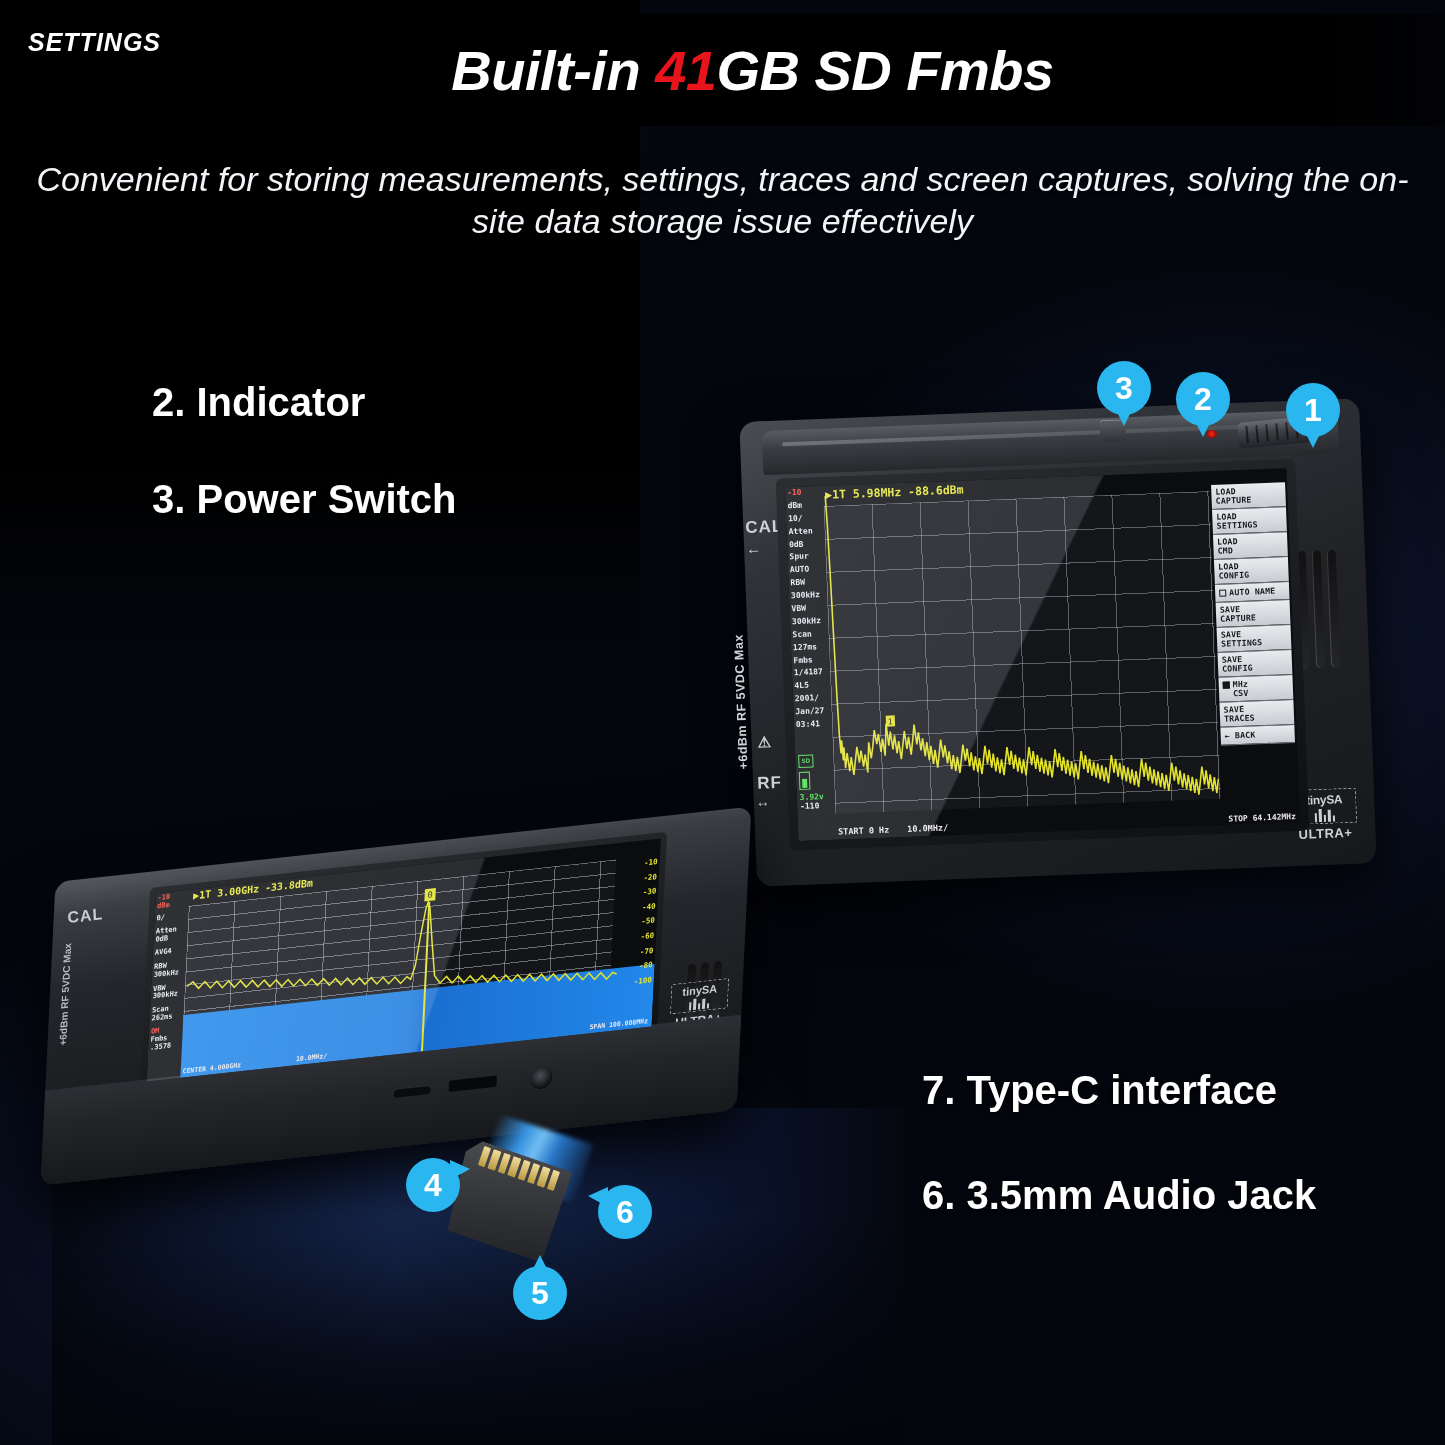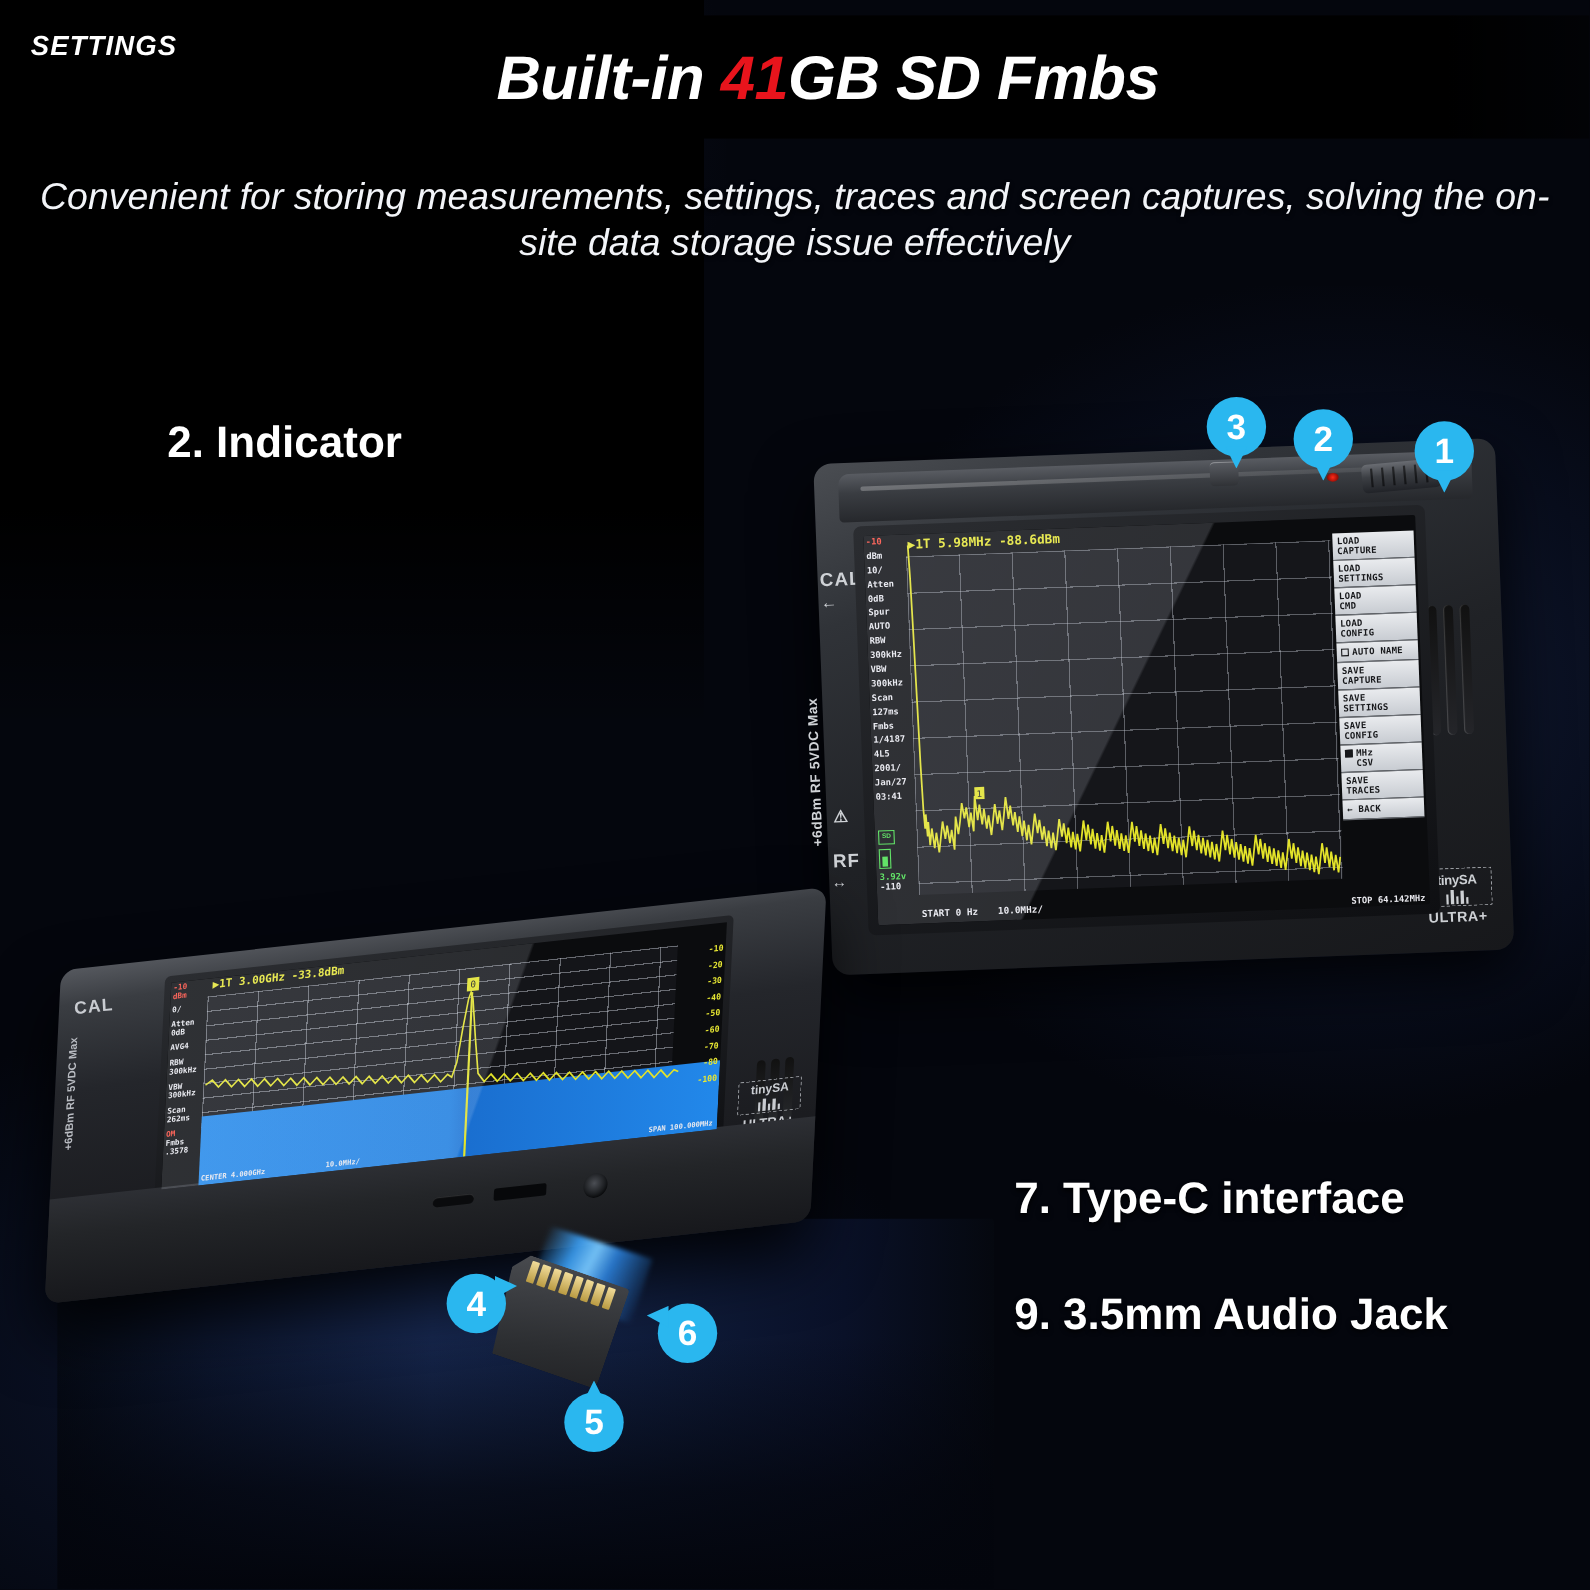--- a/index.html
+++ b/index.html
@@ -327,25 +327,26 @@
 <div class="brand">SETTINGS</div>
 
 <div class="title">
   <span>Built-in </span><span class="hl">41</span><span>GB SD Fmbs</span>
 </div>
 
 <div class="subtitle">Convenient for storing measurements, settings, traces and screen captures, solving the on-site data storage issue effectively</div>
 
 <div class="feat-left">
   <div class="feat-item">2. Indicator</div>
+  <div class="feat-item">3. Power Switch</div>
 </div>
 
 <div class="feat-right">
   <div class="feat-item">7. Type-C interface</div>
-  <div class="feat-item">9. 3.5mm Audio Jack</div>
+  <div class="feat-item">6. 3.5mm Audio Jack</div>
 </div>
 
 <div class="pedestal">
   <div class="body"></div>
   <div class="top"></div>
   <div class="shade"></div>
 </div>
 
 <div class="device" id="dev-top">
   <div class="shell"></div>

